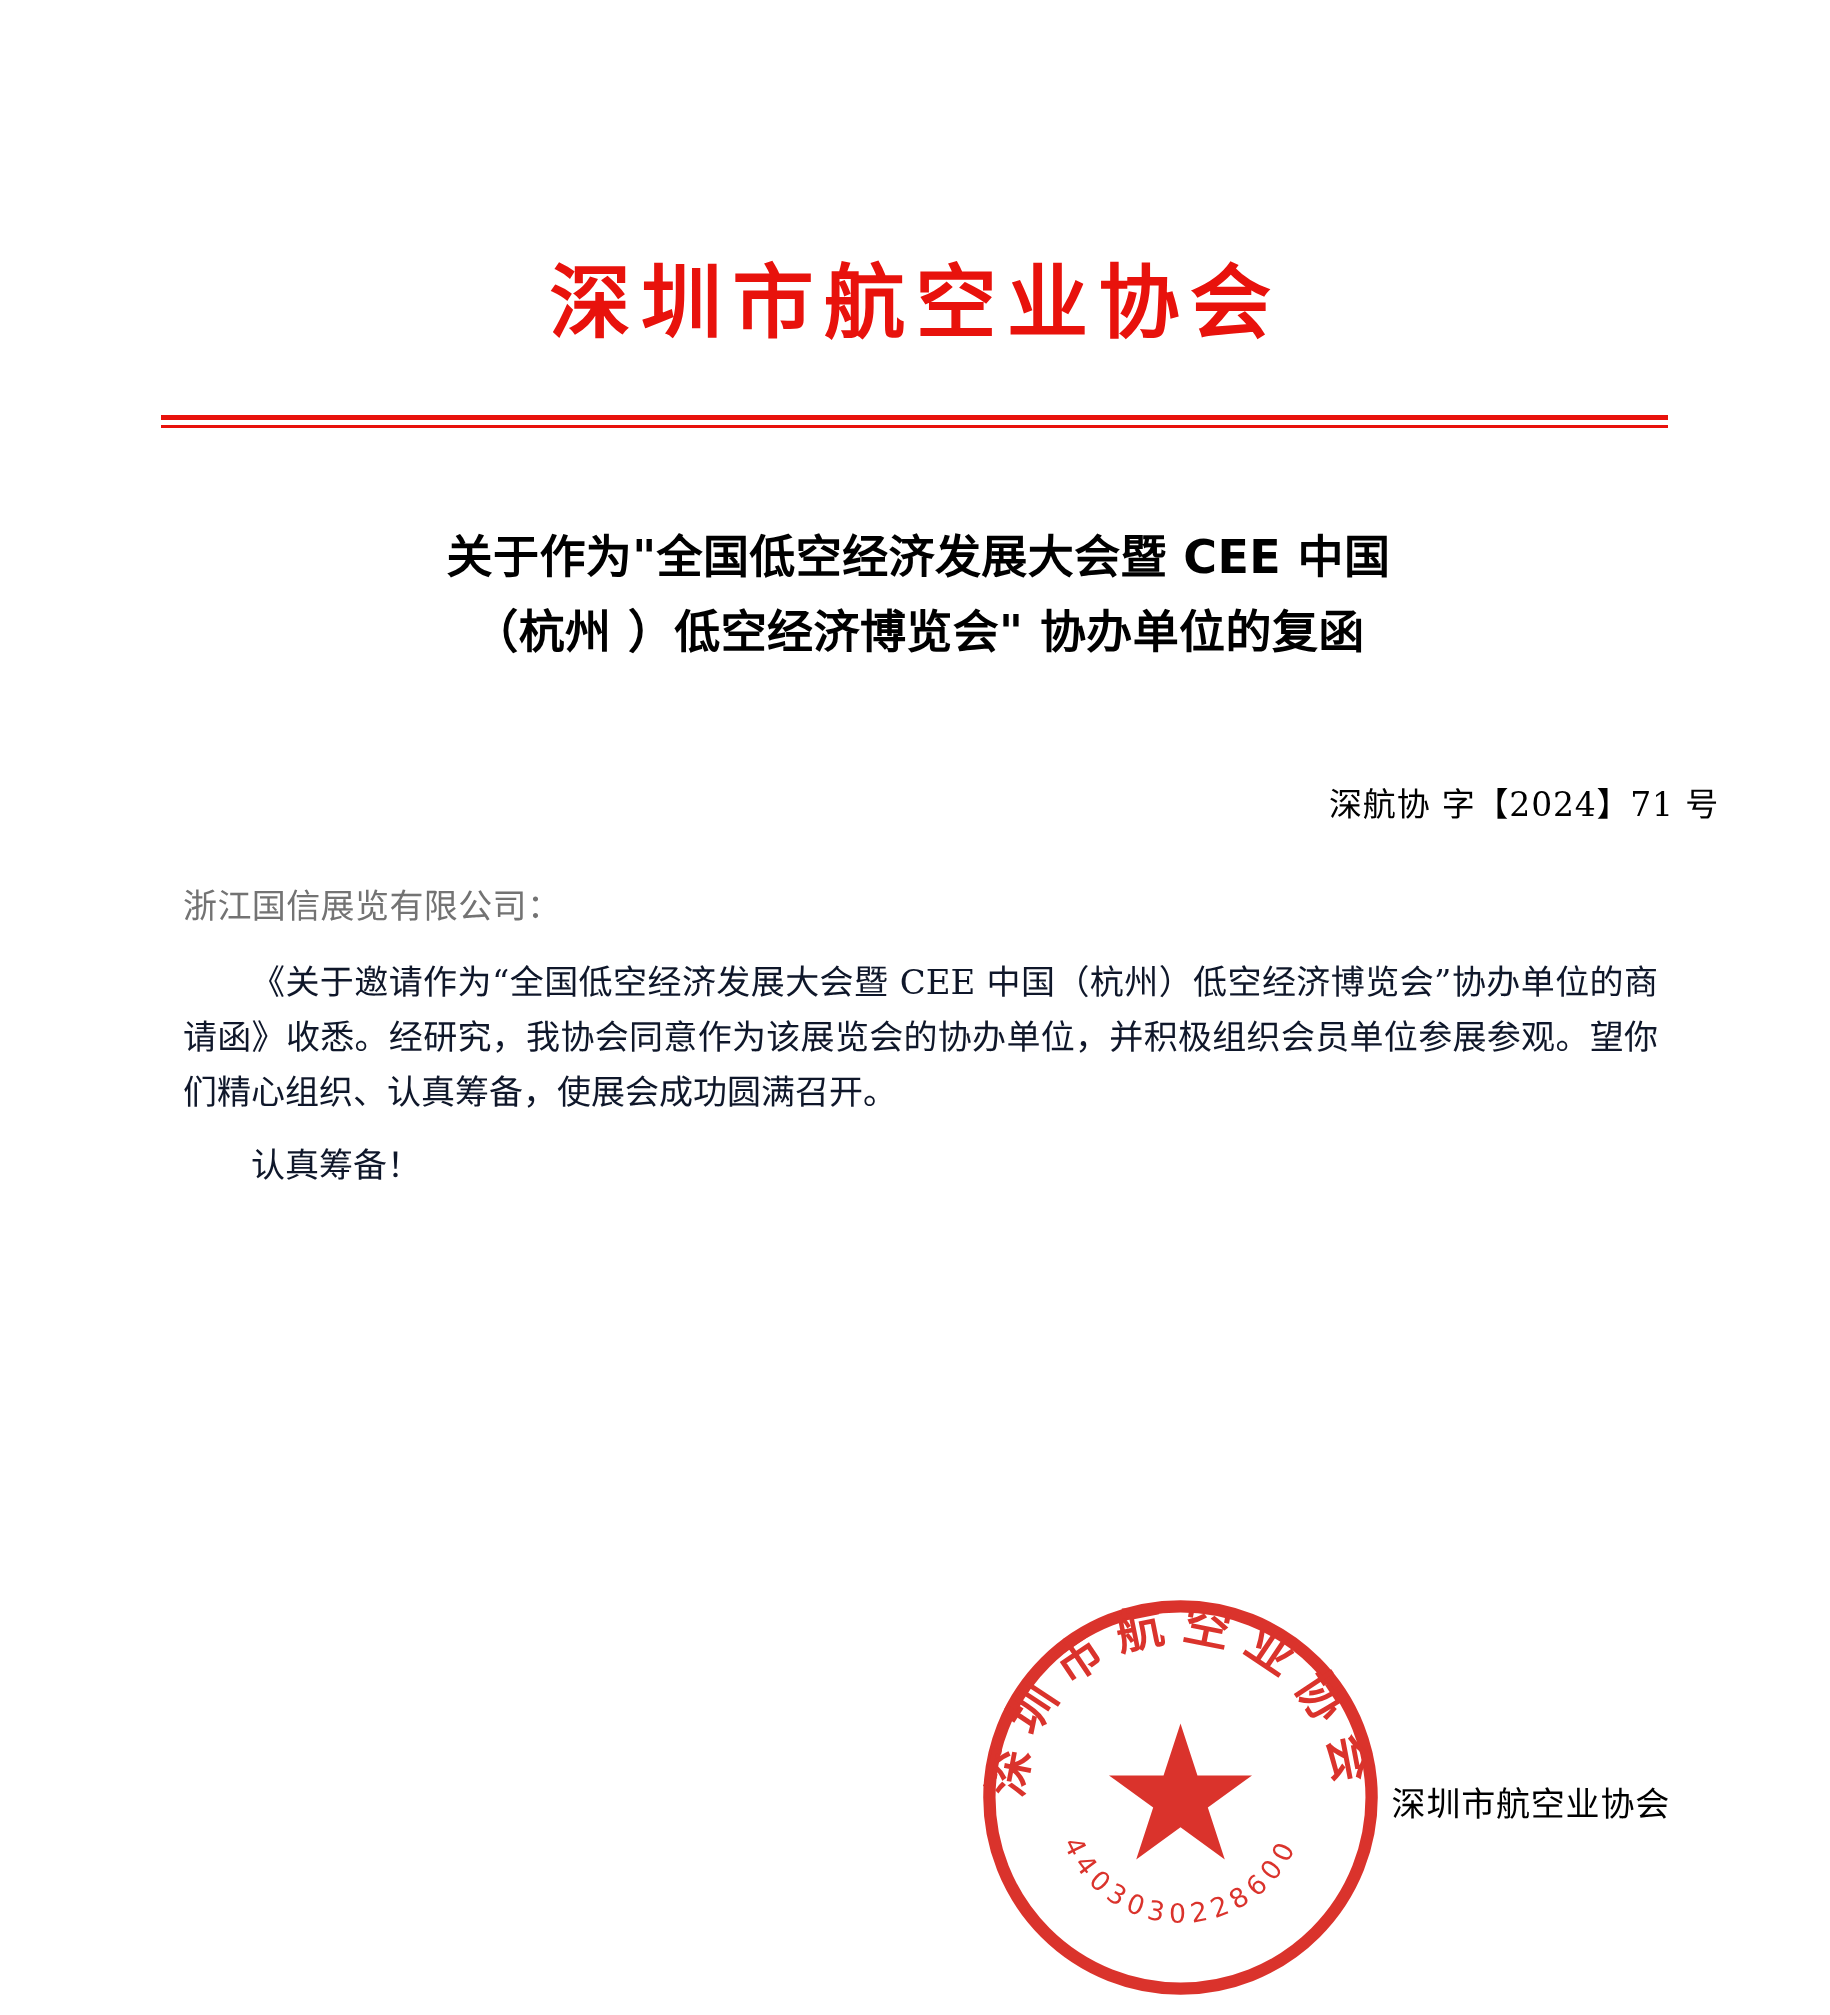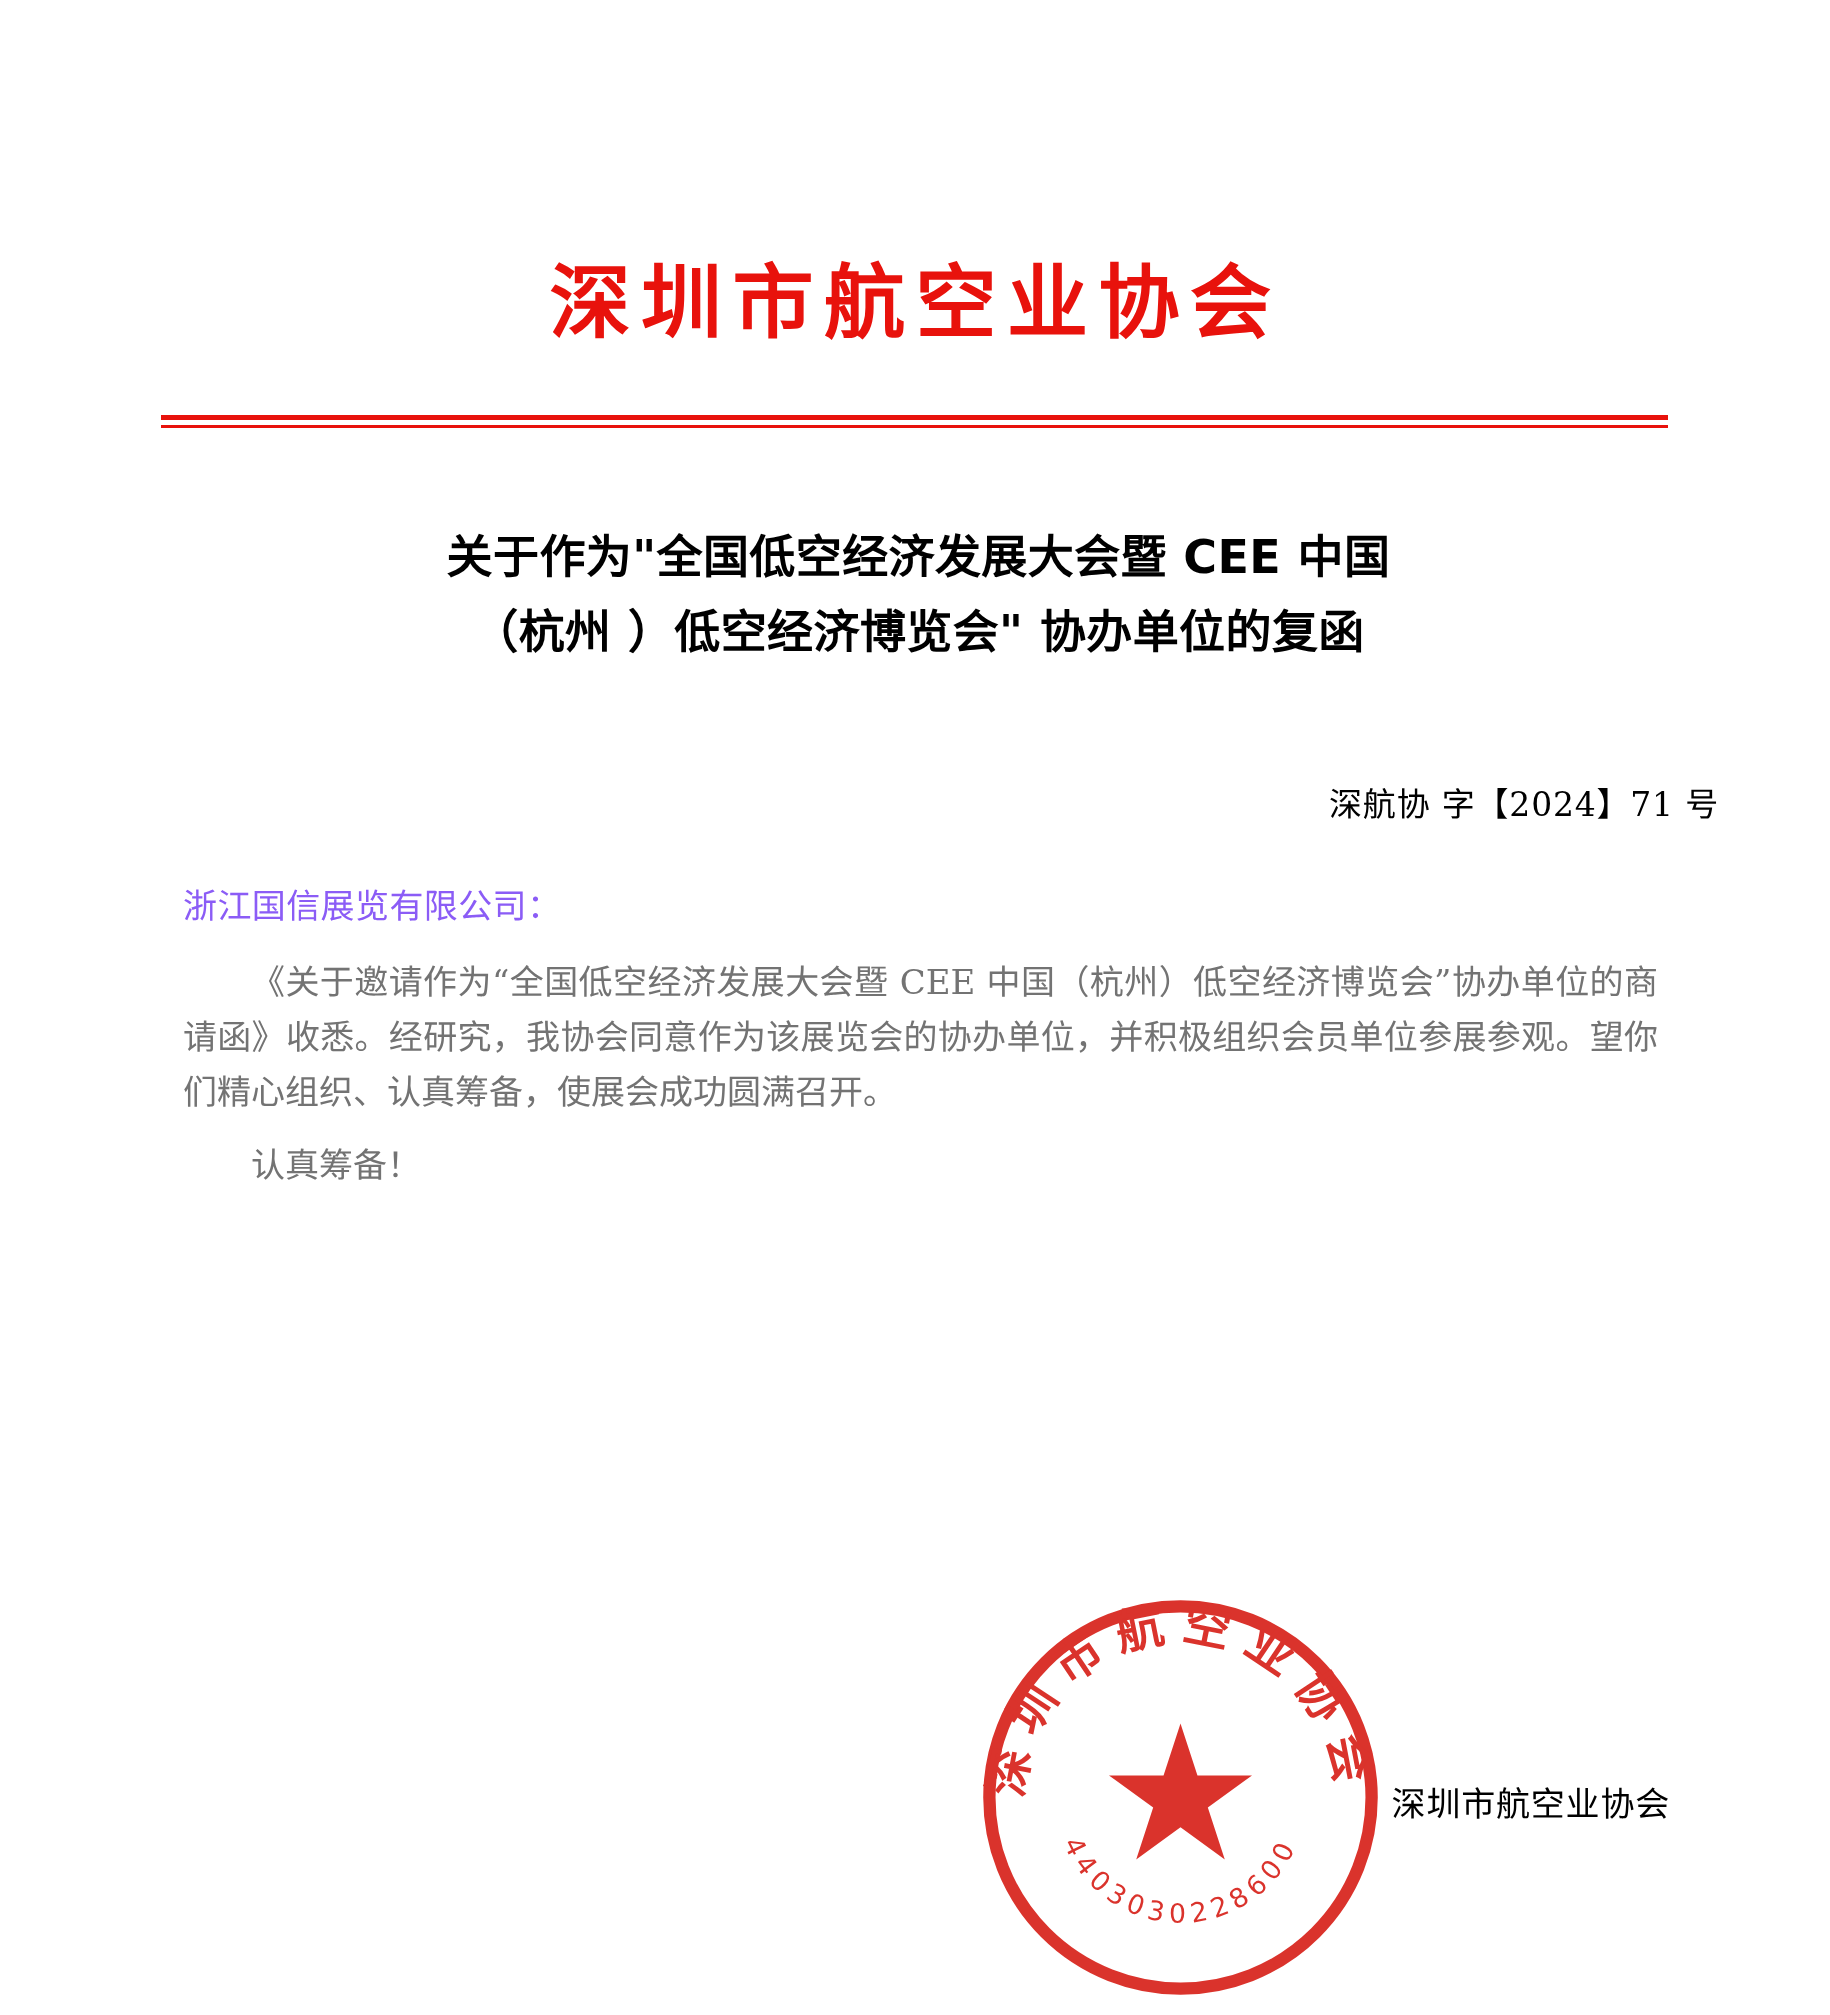--- a/index.html
+++ b/index.html
@@ -90,32 +90,32 @@
     letter-spacing: 0.8px;
   }
 
   
   .recipient {
     position: absolute;
     top: 879px;
     left: 183px;
     font-family: Liberation Mono, monospace;
     font-size: 34px;
-    color: #8b5cf6;
+    color: #737373;
     letter-spacing: 0.4px;
   }
   .body-text {
     position: absolute;
     top: 955px;
     left: 183px;
     width: 1475px;
     font-family: "DejaVu Serif", "Liberation Serif", serif;
     font-size: 34px;
     line-height: 1.62;
-    color: #737373;
+    color: #0f172a;
     text-align: justify;
     text-justify: inter-character;
   }
   .body-text p {
     margin: 0 0 0 0;
     text-indent: 2em;
   }
   .body-text p + p {
     margin-top: 17.7px;
   }

